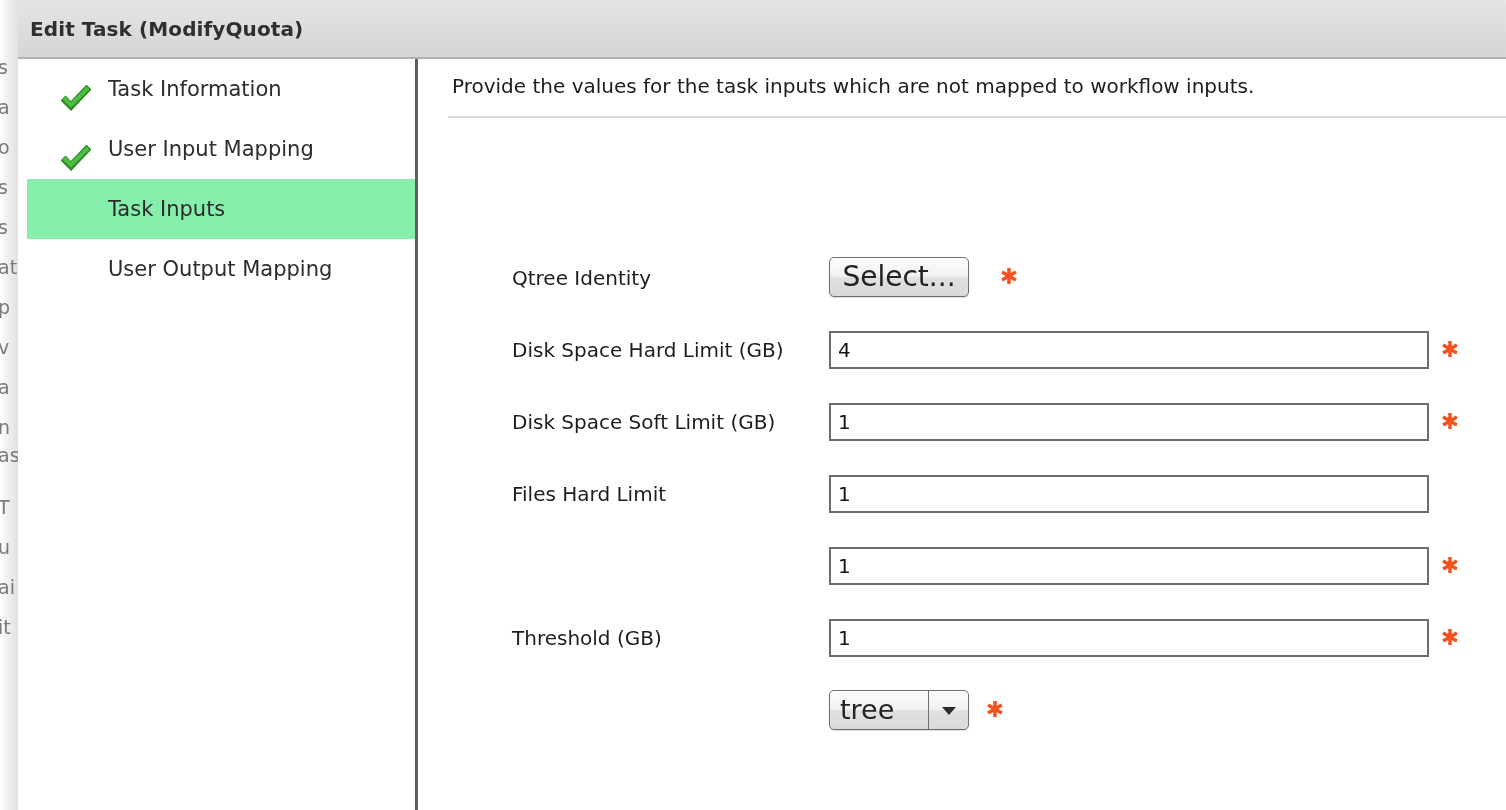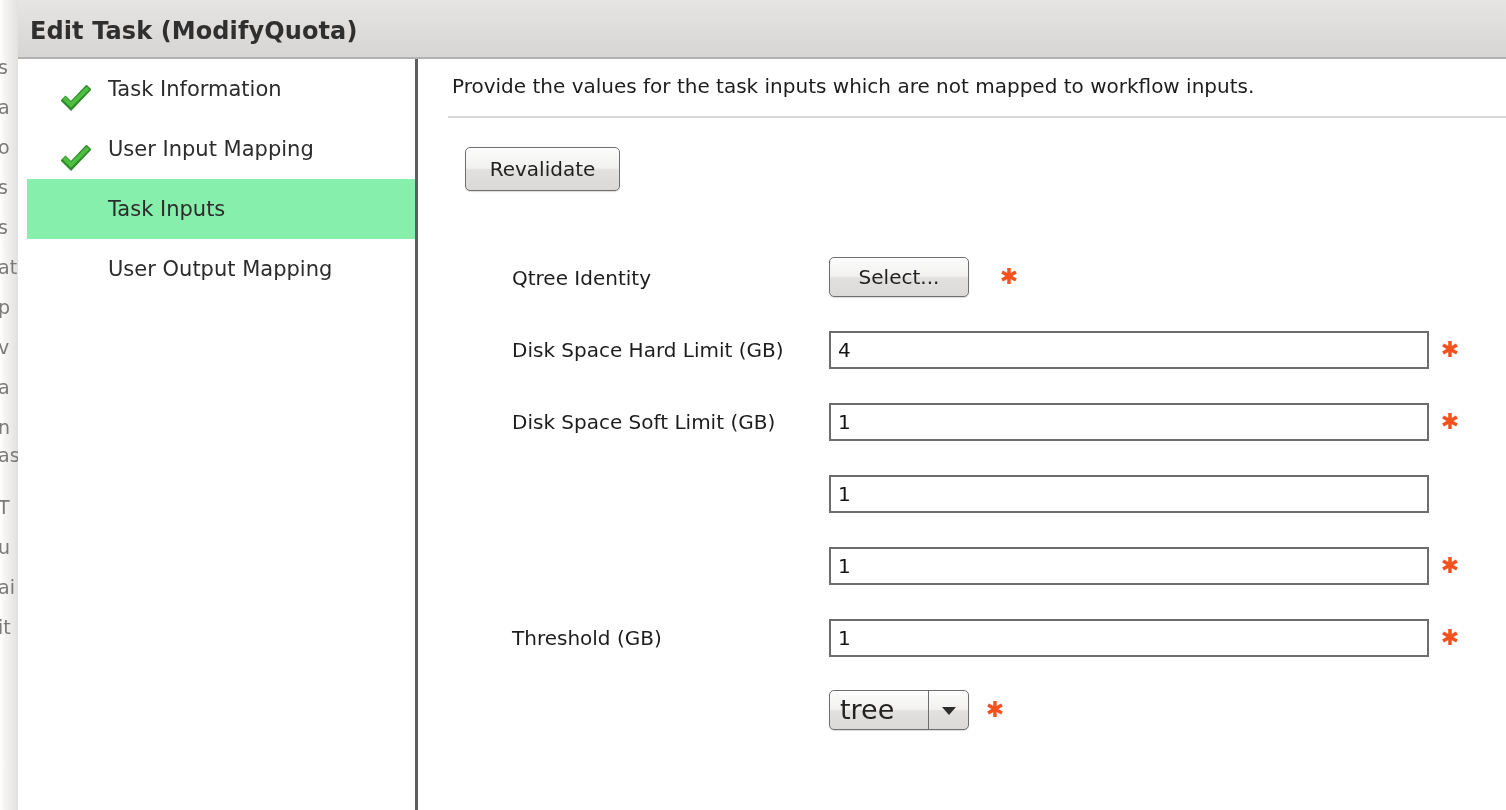--- a/index.html
+++ b/index.html
@@ -54,21 +54,21 @@
     width: 1488px;
     height: 59px;
     background: linear-gradient(to bottom, #e6e5e4 0%, #dedcdb 55%, #d7d5d4 100%);
     border-bottom: 2px solid #b4b2b1;
     box-sizing: border-box;
   }
   #title-text {
     position: absolute;
     left: 12px;
     top: 17px;
-    font-size: 24px;
+    font-size: 20px;
     font-weight: bold;
     color: #2f2f2f;
     letter-spacing: 0.1px;
   }
 
   
   #dialog-body {
     position: absolute;
     left: 9px;
     top: 59px;
@@ -208,21 +208,21 @@
   }
 
   
   #select-btn {
     position: absolute;
     left: 384px;
     top: 2px;
     width: 140px;
     height: 40px;
     line-height: 38px;
-    font-size: 20px;
+    font-size: 28px;
   }
   .req.req-select { left: 553px; top: 2px; height: 40px; line-height: 40px; }
 
   
   #quota-select {
     position: absolute;
     left: 384px;
     top: 3px;
     width: 140px;
     height: 40px;
@@ -321,41 +321,41 @@
         <span class="nav-label">User Output Mapping</span>
       </div>
 
     </div>
 
     <div id="content">
 
       <div id="instruction">Provide the values for the task inputs which are not mapped to workflow inputs.</div>
       <div id="divider"></div>
 
-      <div id="revalidate-btn" class="btn">Revalidate</div>
 
       <div class="form-row" style="top:196px">
         <div class="row-label">Qtree Identity</div>
         <div id="select-btn" class="btn">Select...</div>
         <div class="req req-select">✱</div>
       </div>
 
       <div class="form-row" style="top:268px">
         <div class="row-label">Disk Space Hard Limit (GB)</div>
         <input class="row-input" type="text" value="4" style="">
         <div class="req">✱</div>
       </div>
 
       <div class="form-row" style="top:340px">
         <div class="row-label">Disk Space Soft Limit (GB)</div>
         <input class="row-input" type="text" value="1" style="">
         <div class="req">✱</div>
       </div>
 
       <div class="form-row" style="top:412px">
+        <div class="row-label">Files Hard Limit</div>
         <input class="row-input" type="text" value="1" style="">
       </div>
 
       <div class="form-row" style="top:484px">
         <input class="row-input" type="text" value="1" style="">
         <div class="req">✱</div>
       </div>
 
       <div class="form-row" style="top:556px">
         <div class="row-label">Threshold (GB)</div>

